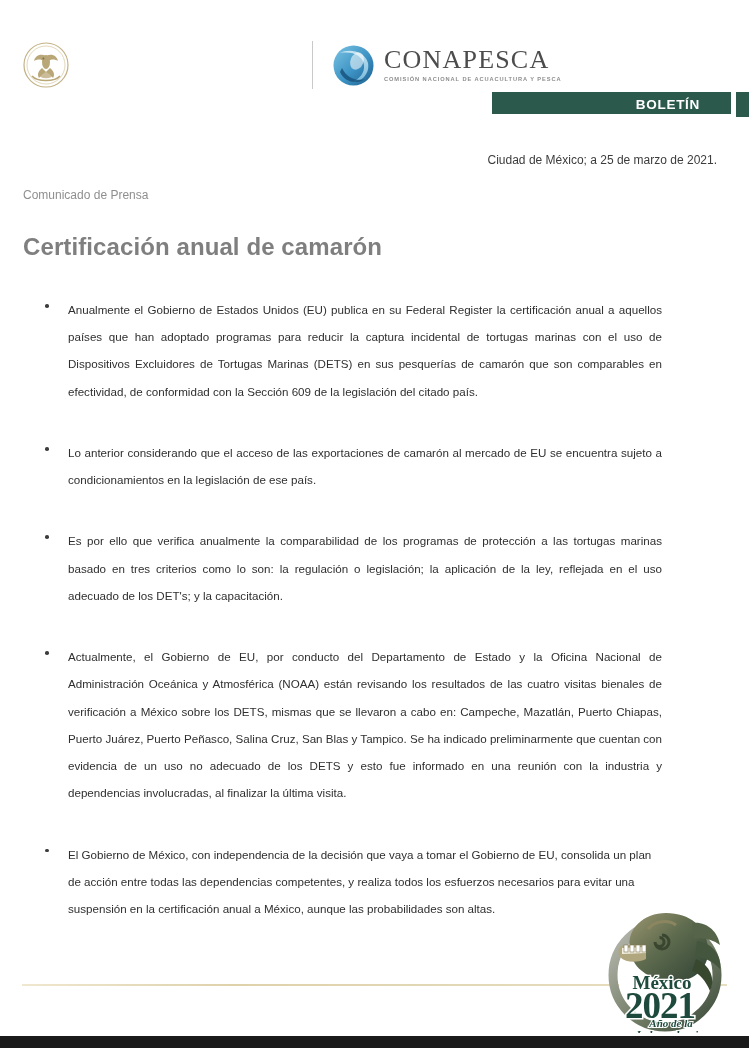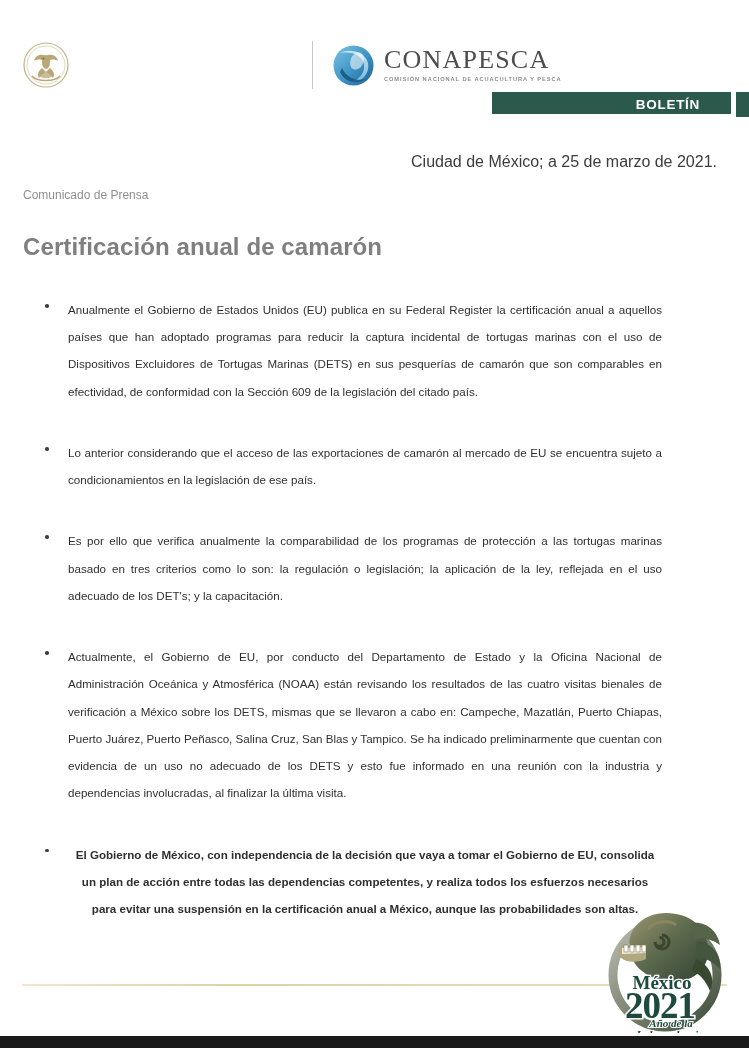--- a/index.html
+++ b/index.html
@@ -132,21 +132,21 @@
     width: 5px;
     height: 25px;
     background: #ffffff;
   }
 
   
   .doc-date {
     position: absolute;
     right: 32px;
     top: 153px;
-    font-size: 16px;
+    font-size: 12px;
     color: #3c3c3c;
     white-space: nowrap;
   }
 
   
   .press-label {
     position: absolute;
     left: 23px;
     top: 188px;
     font-size: 12px;
@@ -184,21 +184,21 @@
     border-radius: 50%;
     background: #3d3d3d;
   }
   .bullet-text {
     font-size: 11.6px;
     line-height: 2.35;
     color: #2f2f2f;
     text-align: justify;
     text-justify: inter-word;
   }
-  .bullet-text.last-left { text-align: center; font-weight: bold; }
+  .bullet-text.last-left { text-align: left; }
 
   
   .gold-rule {
     position: absolute;
     left: 22px;
     top: 984px;
     width: 705px;
     height: 2px;
     background: linear-gradient(90deg,#efe7cf 0%, #ded2ab 30%, #e8dfc2 100%);
   }

